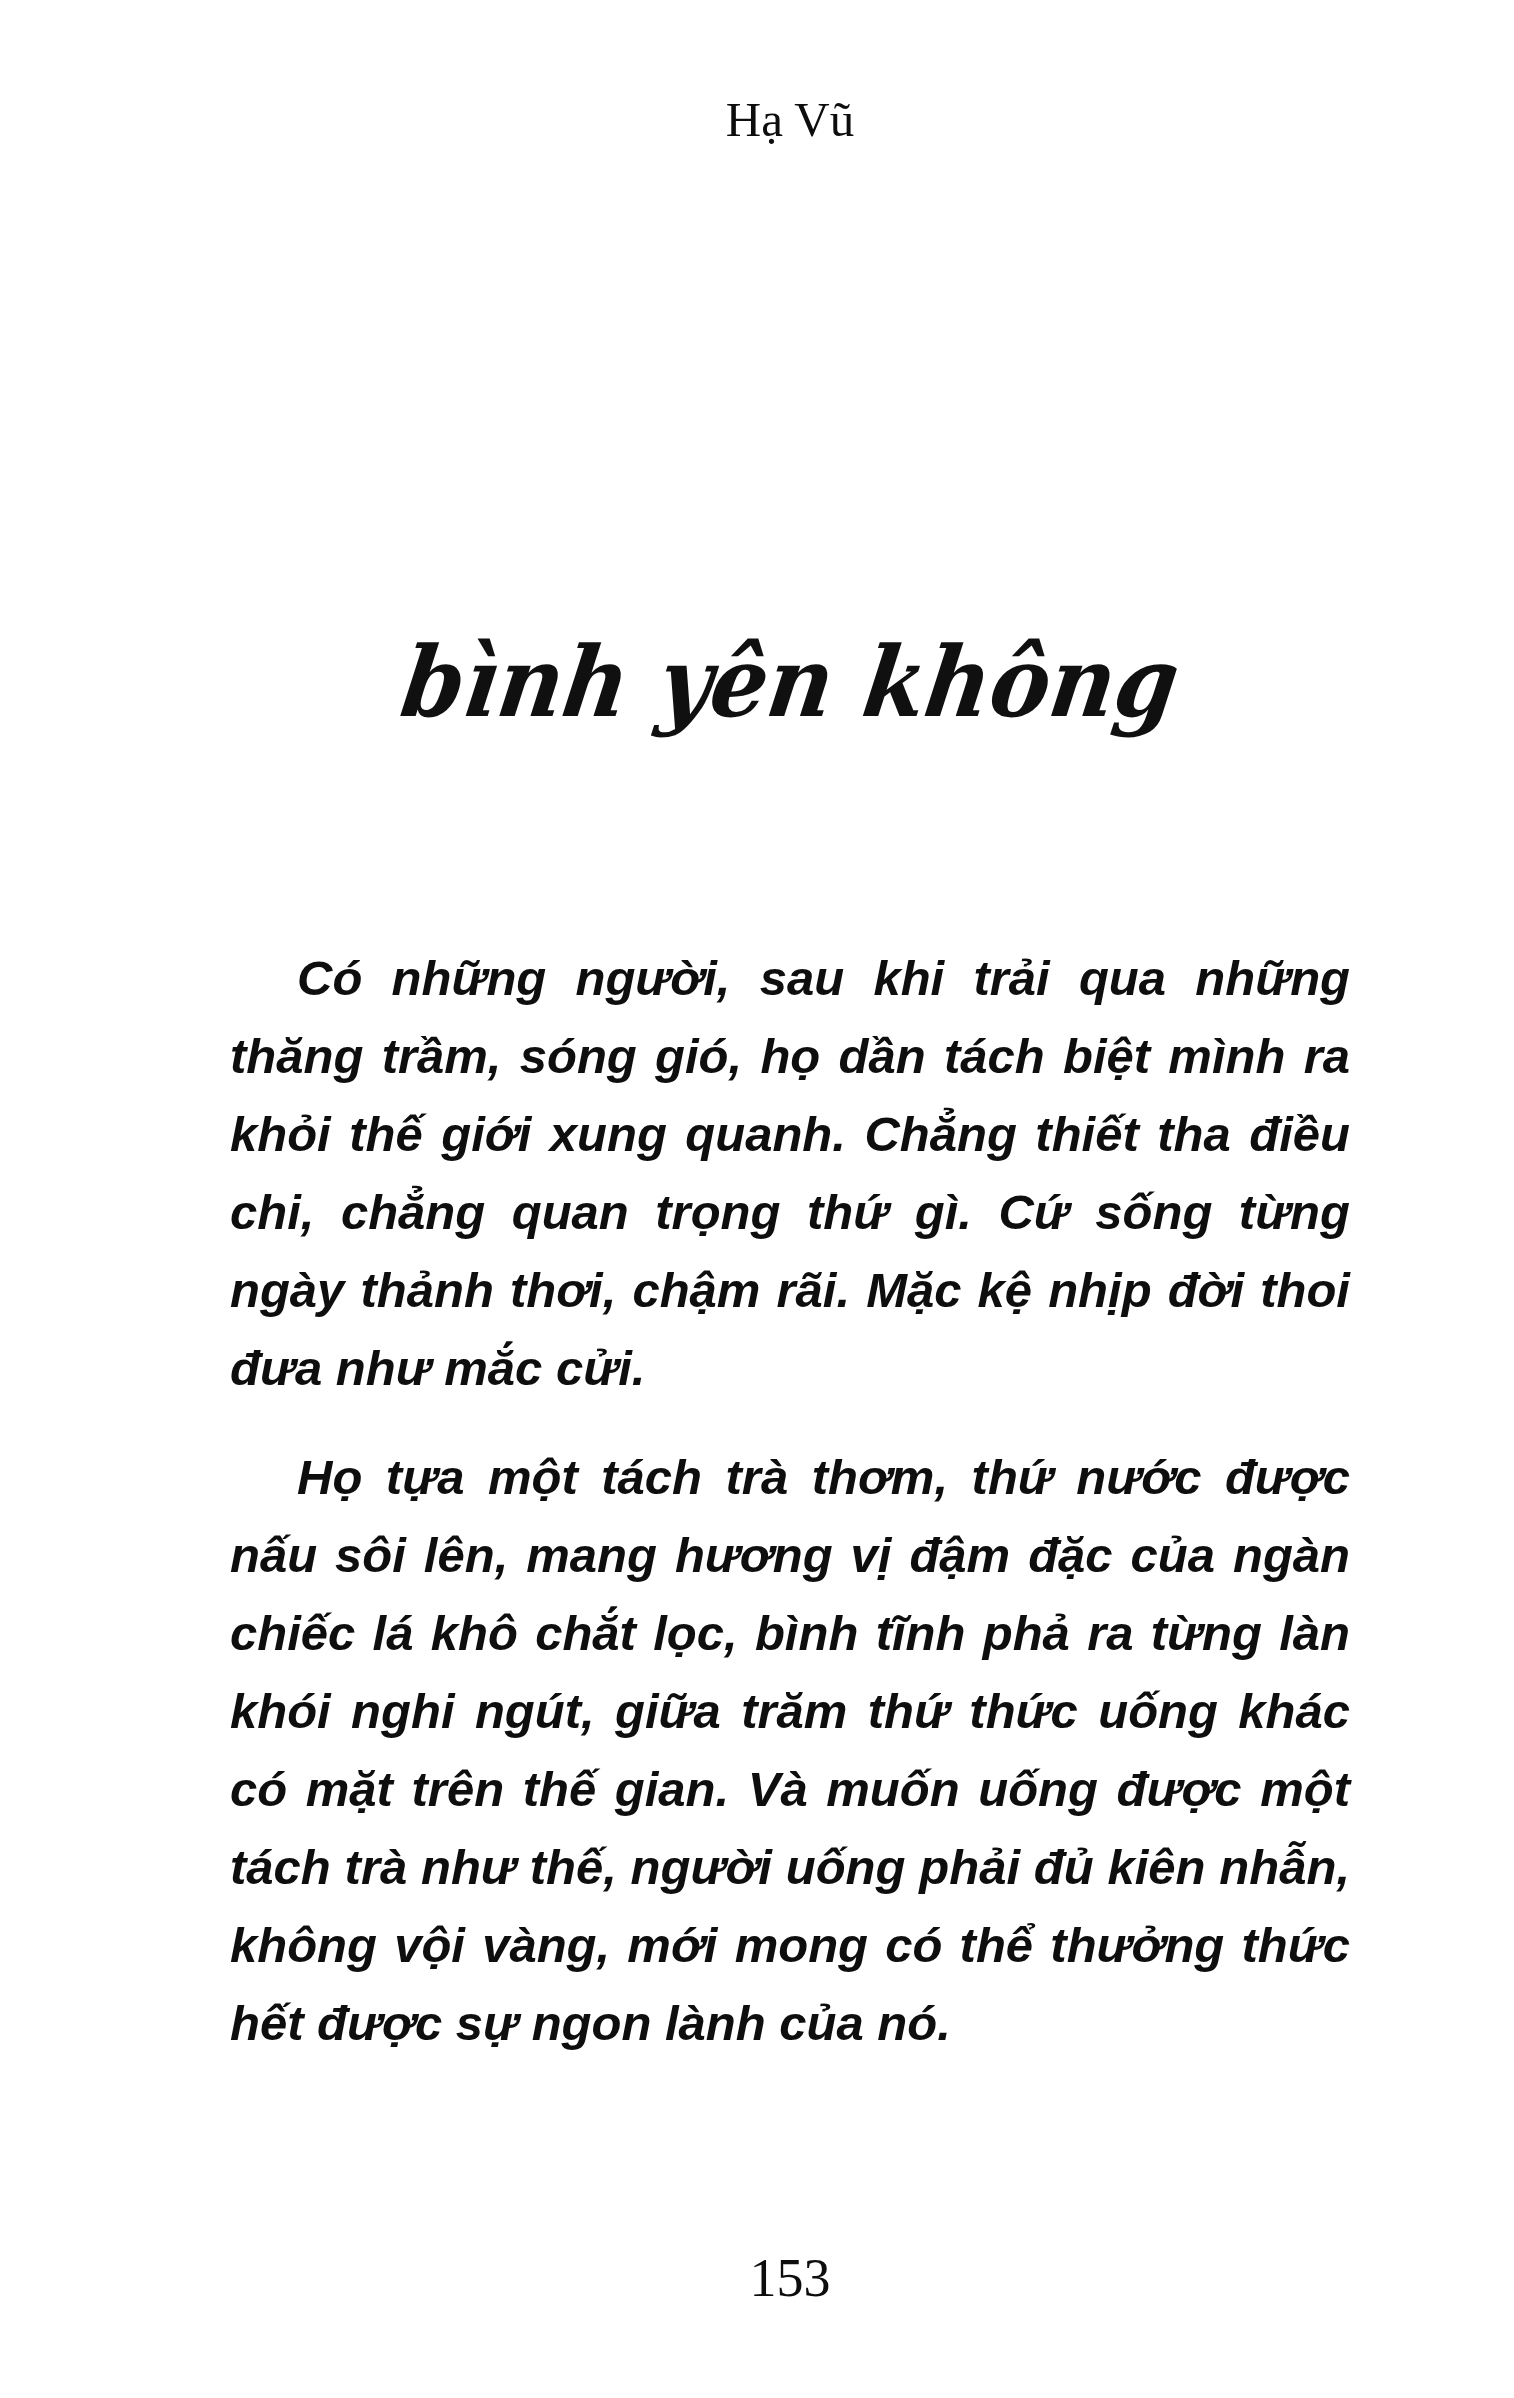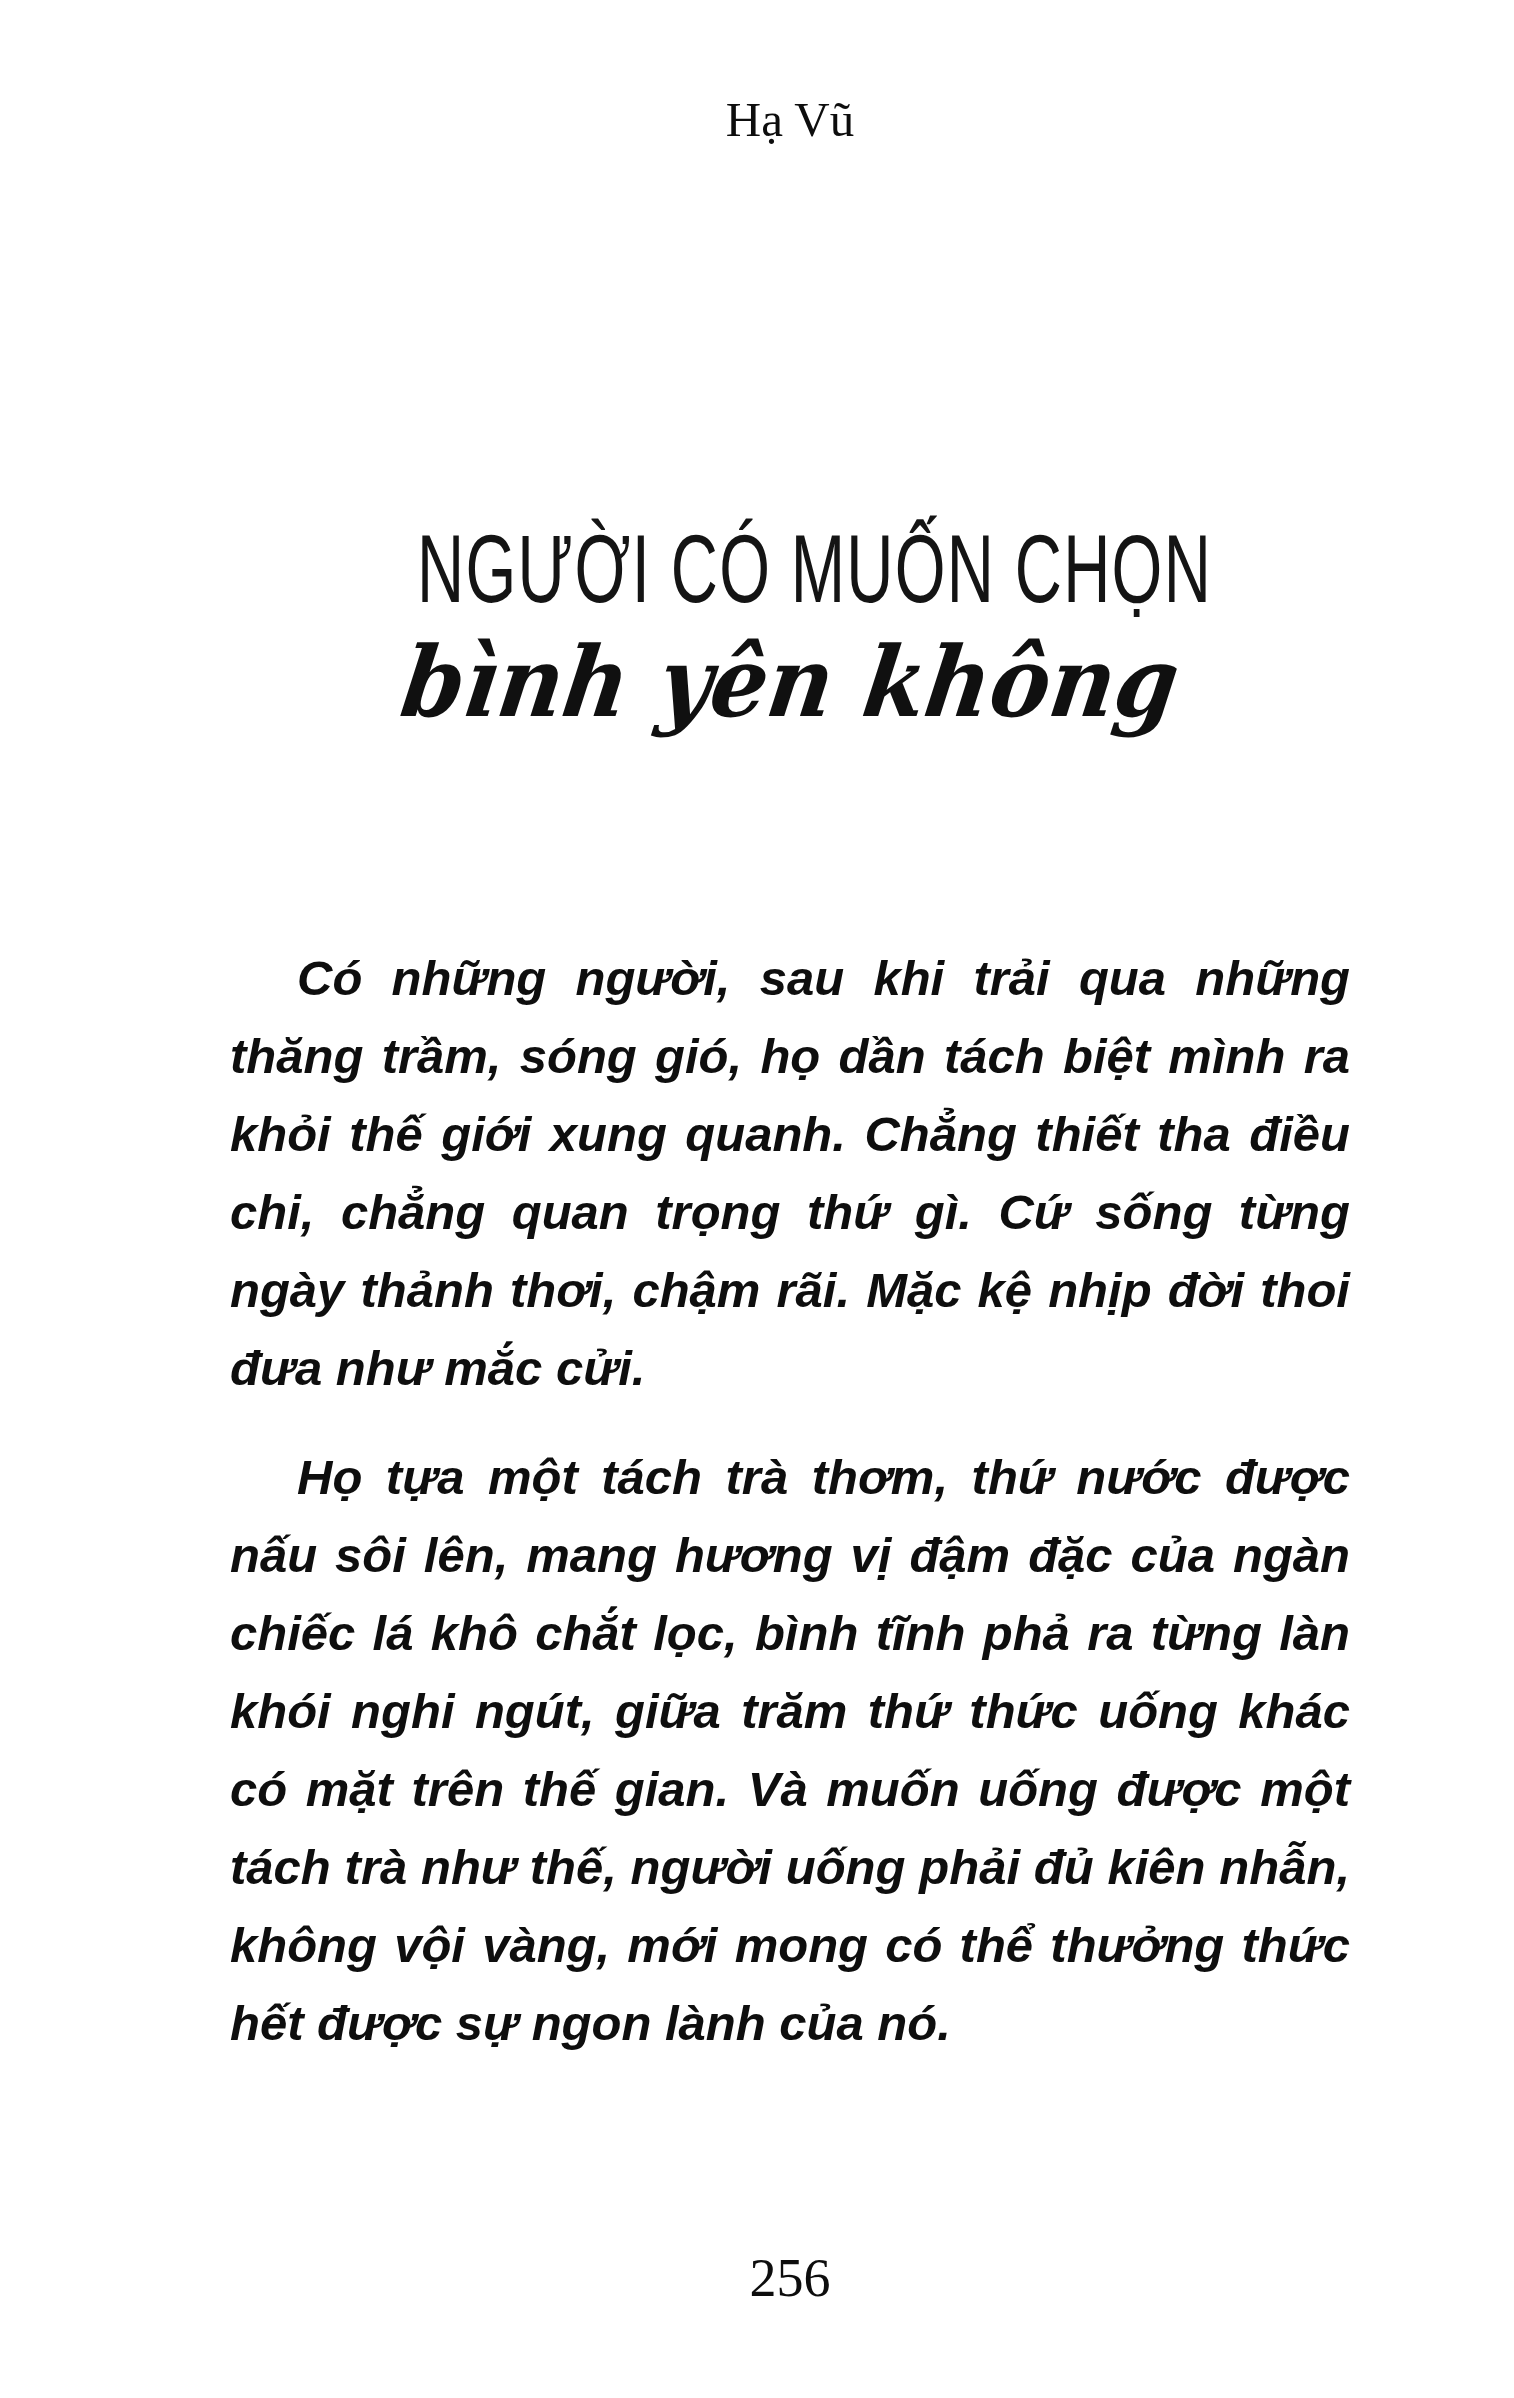--- a/index.html
+++ b/index.html
@@ -101,29 +101,26 @@
     color: #0d0d0d;
   }
 </style>
 </head>
 <body>
 
 <div class="page">
 
   <div class="running-header">Hạ Vũ</div>
 
-  <div class="chapter-title">
-    <span class="condensed">NGƯỜI CÓ MUỐN CHỌN</span>
-  </div>
 
   <div class="chapter-subtitle">
     <span class="script">bình yên không</span>
   </div>
 
   <div class="body-copy">
     <p>Có những người, sau khi trải qua những thăng trầm, sóng gió, họ dần tách biệt mình ra khỏi thế giới xung quanh. Chẳng thiết tha điều chi, chẳng quan trọng thứ gì. Cứ sống từng ngày thảnh thơi, chậm rãi. Mặc kệ nhịp đời thoi đưa như mắc cửi.</p>
     <p>Họ tựa một tách trà thơm, thứ nước được nấu sôi lên, mang hương vị đậm đặc của ngàn chiếc lá khô chắt lọc, bình tĩnh phả ra từng làn khói nghi ngút, giữa trăm thứ thức uống khác có mặt trên thế gian. Và muốn uống được một tách trà như thế, người uống phải đủ kiên nhẫn, không vội vàng, mới mong có thể thưởng thức hết được sự ngon lành của nó.</p>
   </div>
 
-  <div class="folio">256</div>
+  <div class="folio">153</div>
 
 </div>
 
 
 </body></html>

